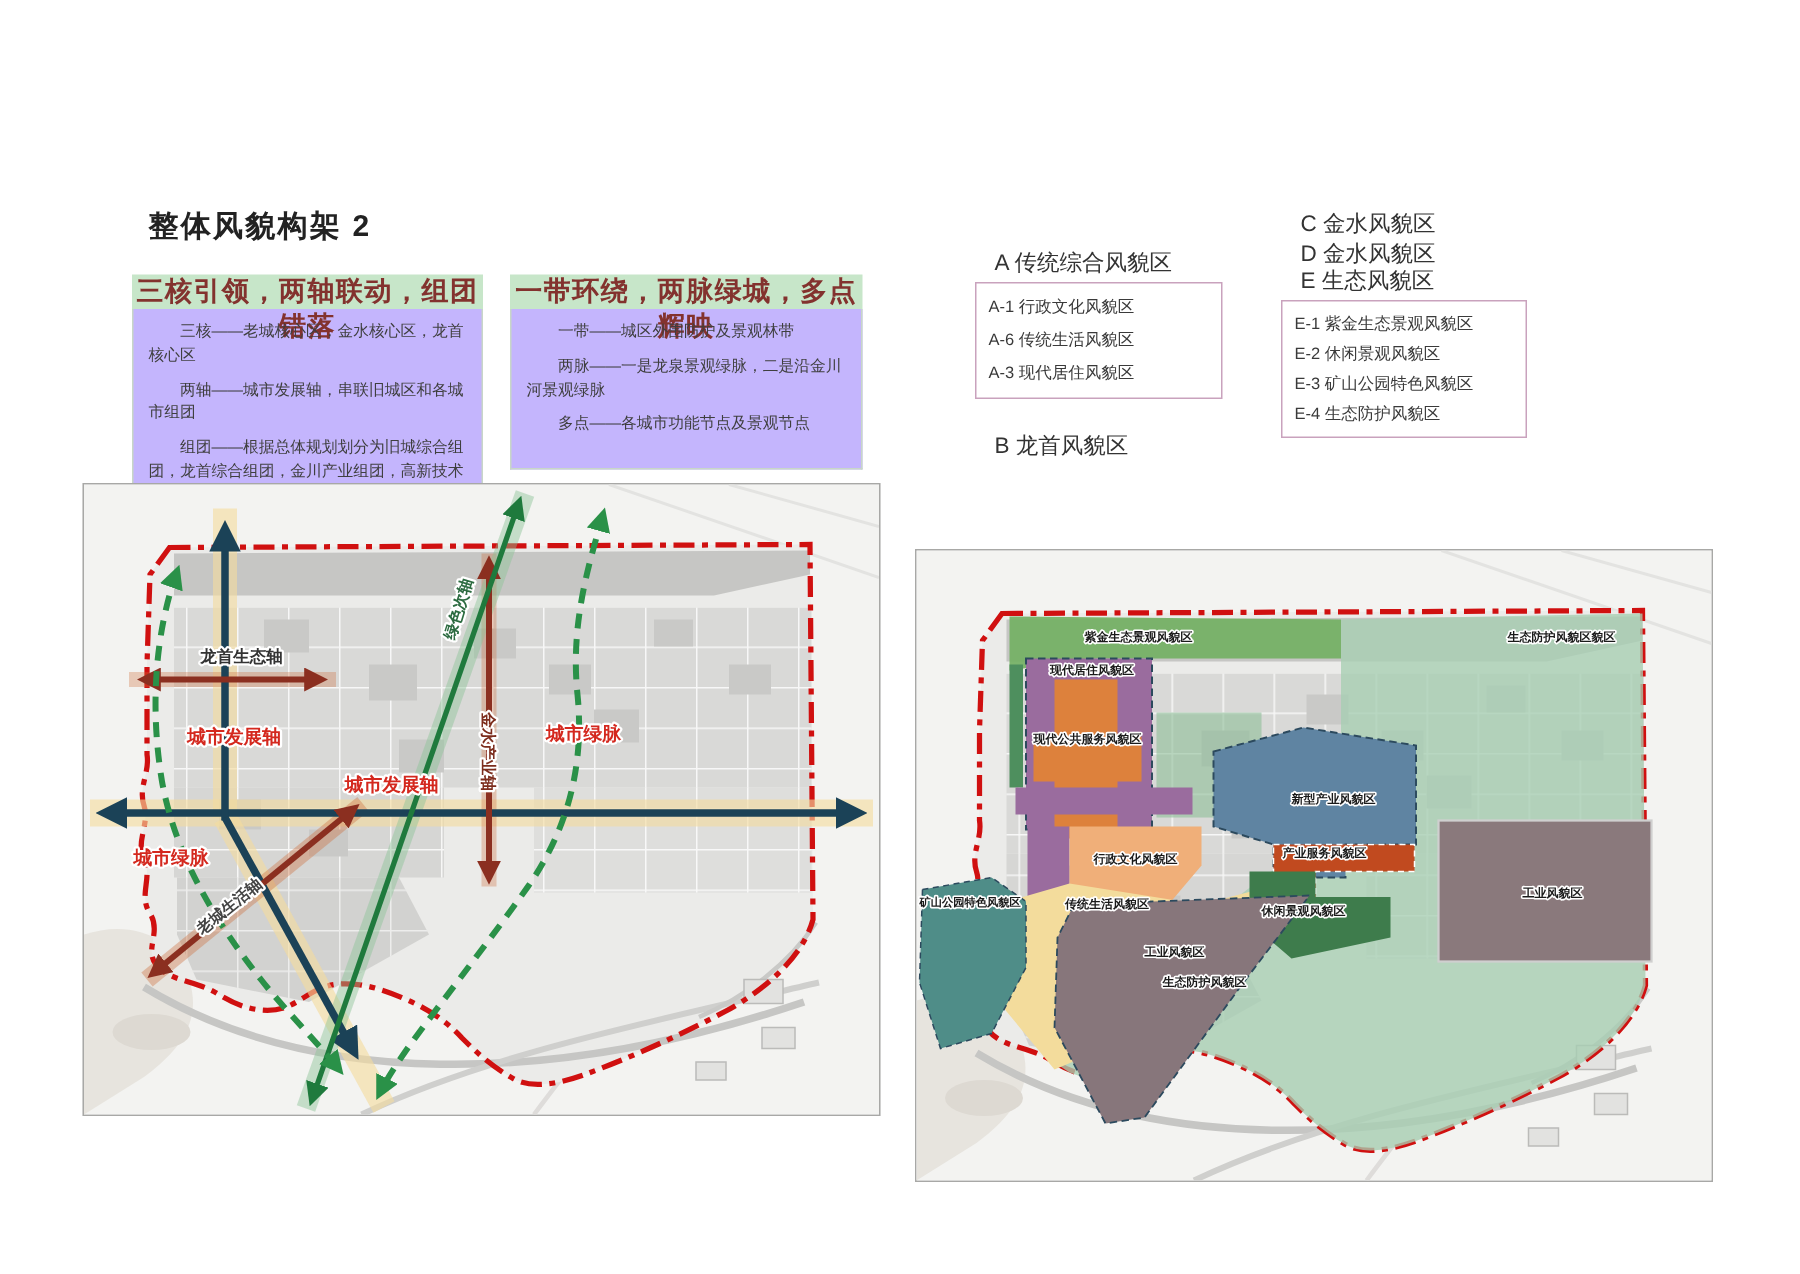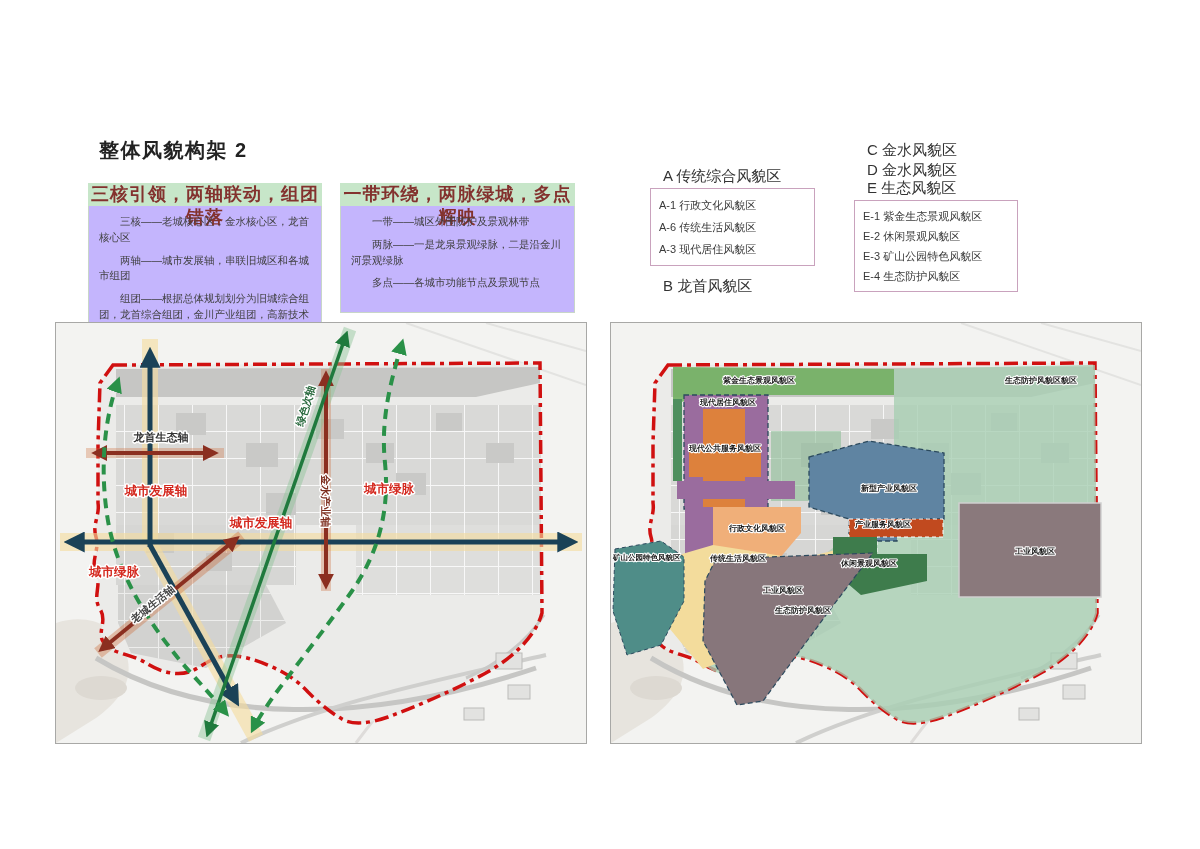--- a/index.html
+++ b/index.html
@@ -10,21 +10,21 @@
   
   .cbox{position:absolute;top:183px;}
   .cbox .chead{height:23px;line-height:23px;text-align:center;background:#c7e6c9;
         color:#83322e;font-size:18px;font-weight:700;letter-spacing:1px;}
   .cbox .cbody{background:#c4b5fd;border:1px solid #c8d6c8;border-top:none;
         padding:8px 10px 6px 10px;min-height:92px;}
   .cbox p{margin:0 0 7px 0;font-size:10.5px;line-height:1.5;color:#3f3f3f;text-indent:2em;}
   
   .legend-col{position:absolute;}
   .legend-title{font-size:15px;color:#333;margin:0 0 4px 13px;line-height:16px;}
-  .legend-box{border:1px solid #c9a2bd;padding:5px 8px;margin-bottom:12px;}
+  .legend-box{border:1px solid #c9a2bd;padding:5px 8px;margin-bottom:24px;}
   .legend-item{font-size:11px;color:#3a3a3a;line-height:22px;white-space:nowrap;}
   
   .map-panel{position:absolute;top:322px;width:530px;height:420px;border:1px solid #a8a8a6;
         background:#f3f3f1;}
   .mlabel{font-weight:700;paint-order:stroke fill;stroke:#ffffff;stroke-width:3px;
         stroke-linejoin:round;}
   .zlabel{font-weight:700;paint-order:stroke fill;stroke:#ffffff;stroke-width:2.2px;
         stroke-linejoin:round;}
 </style>
 </head>
@@ -166,21 +166,21 @@
         <text class="mlabel" x="205" y="204" text-anchor="middle" font-size="12.5" fill="#d4281e">城市发展轴</text>
         <text class="mlabel" x="333" y="170" text-anchor="middle" font-size="12.5" fill="#d4281e">城市绿脉</text>
         <text class="mlabel" x="58" y="253" text-anchor="middle" font-size="12.5" fill="#d4281e">城市绿脉</text>
         <text class="mlabel" x="253" y="84" text-anchor="middle" font-size="10.5" fill="#2c6b40" transform="rotate(-73 253 84)">绿色次轴</text>
         <text class="mlabel" x="266" y="178" text-anchor="middle" font-size="10.5" fill="#7c2d1d" transform="rotate(90 266 178)">金水产业轴</text>
         <text class="mlabel" x="99" y="284" text-anchor="middle" font-size="10.5" fill="#444444" transform="rotate(-39 99 284)">老城生活轴</text>
       </g>
     </svg>
   </div>
 
-  <div class="map-panel" style="left:610px;">
+  <div class="map-panel" style="left:610px;margin-top:44px;">
     <svg width="530" height="420" viewBox="0 0 530 420">
       <use href="#basemap"></use>
       <path d="M283,46 L484,42 L486,290 C479,316 452,338 428,351 C396,368 362,383 332,394 C312,401 296,402 286,396 C272,388 262,379 252,369 C241,357 228,349 214,343 C198,336 184,332 170,333 C156,334 148,342 138,347 L122,355 L102,348 L90,340 L82,300 L80,262 L92,242 L150,240 L210,234 L252,202 L283,152 Z" fill="rgba(167,206,178,0.78)"></path>
       <rect x="160" y="108" width="70" height="70" fill="rgba(142,190,152,0.6)"></rect>
       <polygon points="62,44 283,46 283,72 120,72 62,80" fill="#73b063" opacity="0.92"></polygon>
       <rect x="62" y="76" width="9" height="82" fill="#4e8f5e"></rect>
       <rect x="73" y="72" width="84" height="114" fill="#9a6c9e" stroke="#2c4a5e" stroke-width="1.3" stroke-dasharray="5 3"></rect>
       <path d="M92,86 h42 v38 h16 v30 h-16 v38 h-42 v-38 h-14 v-30 h14 Z" fill="#dd813c"></path>
       <rect x="66" y="158" width="118" height="18" fill="#9a6c9e"></rect>
       <rect x="74" y="184" width="28" height="80" fill="#9a6c9e"></rect>

